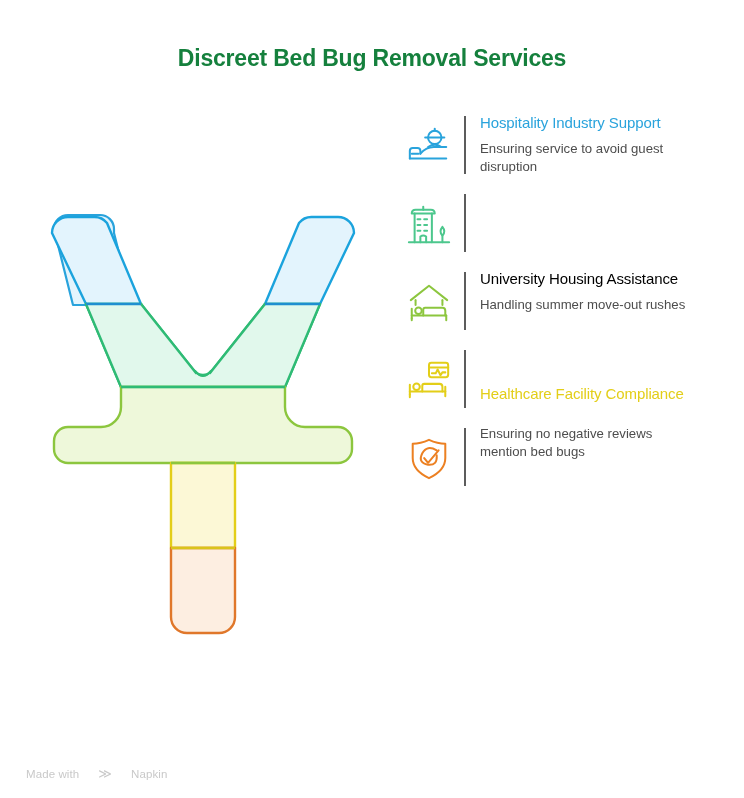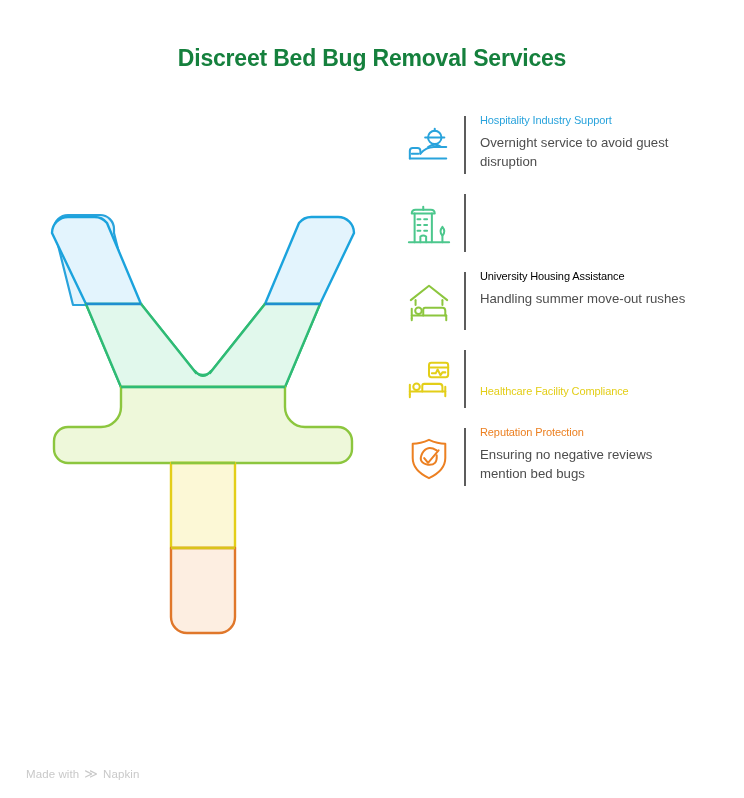--- a/index.html
+++ b/index.html
@@ -69,21 +69,21 @@
     align-self: stretch;
     background: #5c5c5c;
     margin: 4px 14px 4px 4px;
     flex: 0 0 2px;
   }
   .item-text {
     flex: 1 1 auto;
     padding-top: 1px;
   }
   .item-title {
-    font-size: 11px;
+    font-size: 15px;
     font-weight: normal;
     line-height: 1.30;
     margin: 0 0 7px 0;
     letter-spacing: -0.1px;
   }
   .item-desc {
     font-size: 13.2px;
     line-height: 1.38;
     color: #4d4d4d;
     margin: 0;
@@ -96,21 +96,21 @@
   .c-yellow { color: #e3ce18; margin-top: 37px; }
   .c-orange { color: #ec8022; }
 
   
   .watermark {
     position: absolute;
     left: 26px;
     bottom: 18px;
     display: flex;
     align-items: center;
-    gap: 5px;
+    gap: 19px;
     font-size: 11.5px;
     color: #c9c9c9;
     letter-spacing: 0.1px;
   }
   .watermark .logo-mark {
     display: inline-block;
     line-height: 1;
     font-size: 13px;
     color: #c9c9c9;
     transform: translateY(-0.5px);
@@ -178,21 +178,21 @@
         <path d="M23 24 q7 -5 14 0"></path>
         <path d="M4 36 L4 28 q0 -3 3 -3 l5 0 q3 0 3 3 l0 3"></path>
         <path d="M15 31 q6 -7 14 -7 l13 0"></path>
         <path d="M4 36 L42 36"></path>
         <path d="M6 31 L13 31"></path>
       </svg>
     </div>
     <div class="item-divider"></div>
     <div class="item-text">
       <p class="item-title c-blue">Hospitality Industry Support</p>
-      <p class="item-desc">Overnight service to avoid guest disruption</p>
+      <p class="item-desc">Ensuring service to avoid guest disruption</p>
     </div>
   </div>
 
   <div class="item">
     <div class="item-icon">
       <svg width="46" height="46" viewBox="0 0 48 48" fill="none" stroke="#4cc78d" stroke-width="2.1" stroke-linecap="round" stroke-linejoin="round">
         <path d="M6 12 q0 -4 4 -4 l16 0 q4 0 4 4 z"></path>
         <path d="M18 5 L18 8"></path>
         <path d="M9 12 L9 42"></path>
         <path d="M27 12 L27 42"></path>
@@ -250,21 +250,20 @@
   <div class="item">
     <div class="item-icon">
       <svg width="46" height="46" viewBox="0 0 48 48" fill="none" stroke="#ec8022" stroke-width="2.1" stroke-linecap="round" stroke-linejoin="round">
         <path d="M24 4 q-9 4 -17 4 l0 15 q0 13 17 21 q17 -8 17 -21 l0 -15 q-8 0 -17 -4 z"></path>
         <path d="M32 15 q-10 -6 -15 3 q-5 10 6 12 q10 1 9 -10"></path>
         <path d="M19 23 L23 28 L34 15"></path>
       </svg>
     </div>
     <div class="item-divider"></div>
     <div class="item-text">
-      <p class="item-title c-orange">Reputation Protection</p>
       <p class="item-desc">Ensuring no negative reviews mention bed bugs</p>
     </div>
   </div>
 
 </div>
 
 <div class="watermark">
   <span>Made with</span>
   <span class="logo-mark">≫</span>
   <span>Napkin</span>

